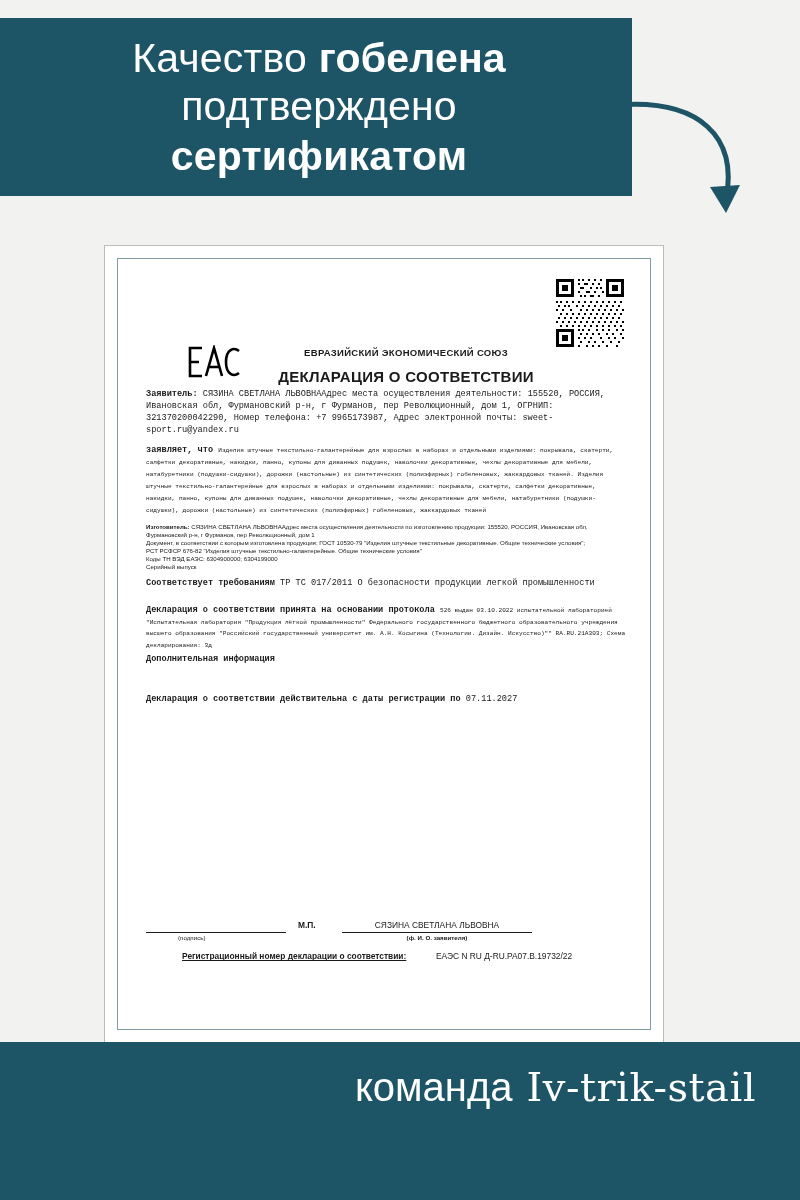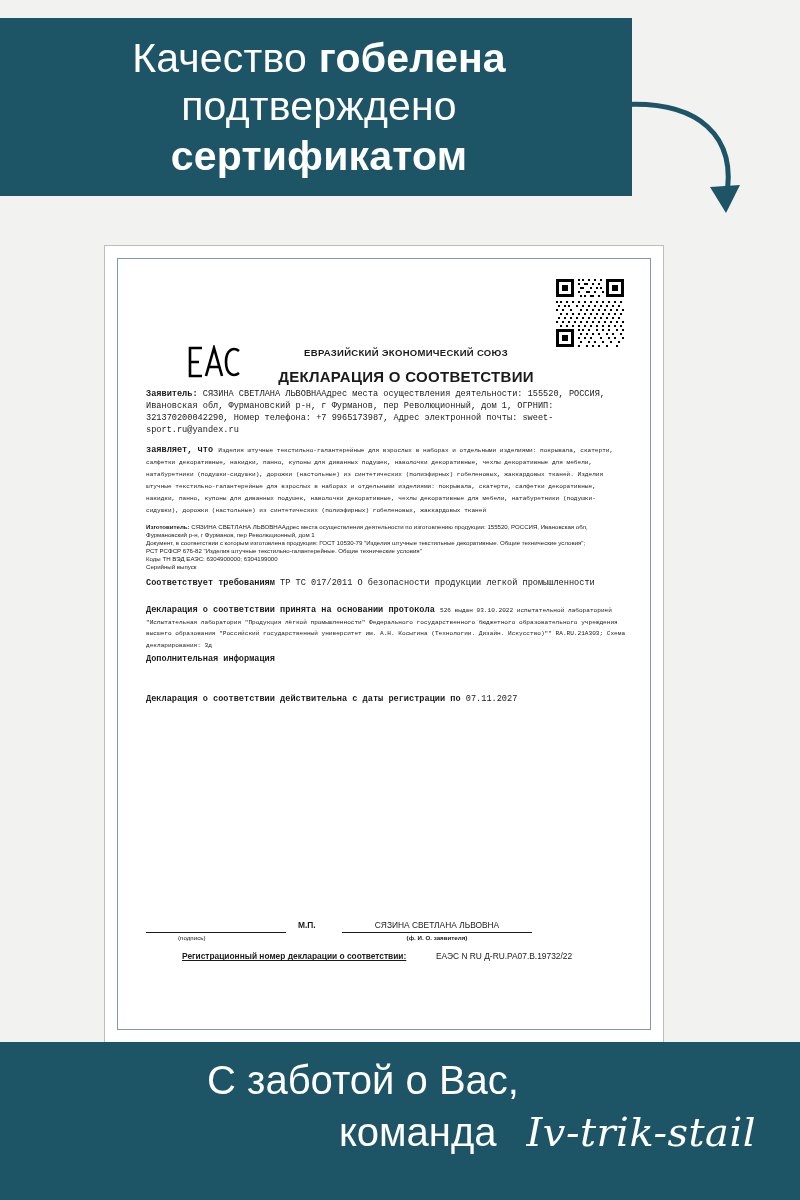--- a/index.html
+++ b/index.html
@@ -234,23 +234,22 @@
   .bb2 {
     color: #ffffff;
     font-size: 40px;
     text-align: right;
     margin-top: 6px;
     padding-right: 10px;
     white-space: nowrap;
   }
   .brand {
     font-family: "DejaVu Serif", serif;
-    font-style: italic;
     font-size: 40px;
-    margin-left: 30px;
+    margin-left: 14px;
     letter-spacing: 0.5px;
     text-align: right;
   }
 </style>
 </head>
 <body>
 
 <div class="top-banner">
   <div class="banner-line bl1">
     <span>Качество </span><b>гобелена</b>
@@ -510,17 +509,16 @@
           <span class="reg-label">Регистрационный номер декларации о соответствии:</span>
           <span class="reg-val">ЕАЭС N RU Д-RU.PA07.B.19732/22</span>
         </div>
       </div>
 
     </div>
   </div>
 </div>
 
 <div class="bottom-banner">
-  <div class="bb1">С заботой о Вас,</div>
   <div class="bb2">
     <span>команда</span><span class="brand">Iv-trik-stail</span>
   </div>
 </div>
 
 </body></html>

